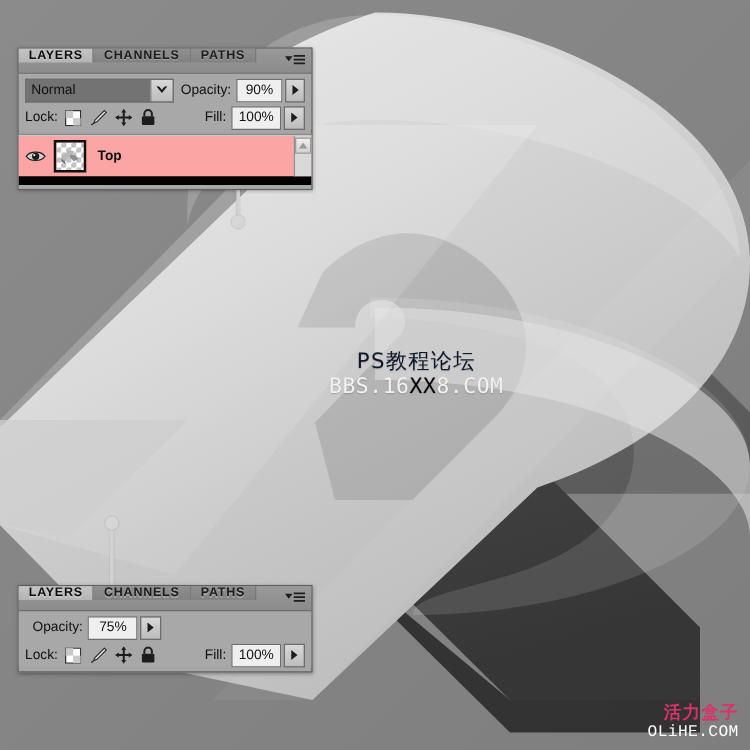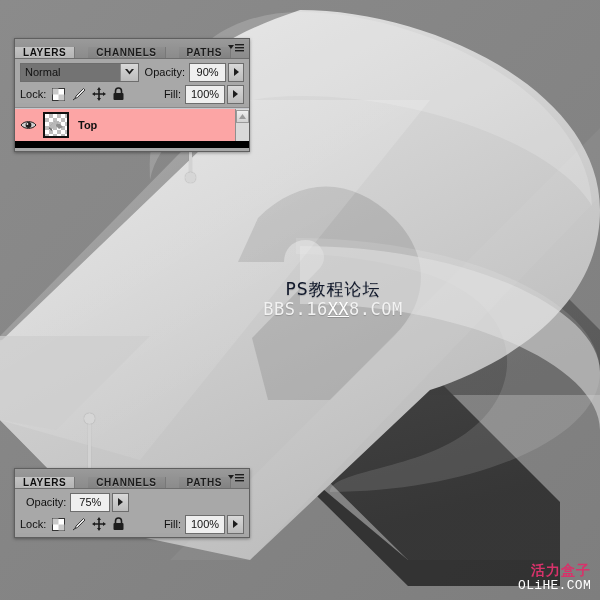--- a/index.html
+++ b/index.html
@@ -15,21 +15,21 @@
 
   
   .watermark{position:absolute;left:243px;top:279px;width:180px;
              text-align:center;pointer-events:none;}
   .wm-cn{font-size:17px;color:#0f172a;letter-spacing:1px;
          line-height:20px;font-family:"DejaVu Sans",sans-serif;
          text-shadow:0 1px 1px rgba(0,0,0,.18);}
   .wm-en{font-size:17px;color:#f2f2f2;line-height:20px;letter-spacing:.5px;
          font-family:"DejaVu Sans Mono","Liberation Mono",monospace;
          text-shadow:0 1px 1px rgba(0,0,0,.18);}
-  .wm-en .hl{color:#ffffff;text-decoration:underline;}
+  .wm-en .hl{color:#000000;}
 
   
   .logo{position:absolute;right:9px;bottom:7px;text-align:right;}
   .logo-cn{font-size:14px;color:#d8326a;letter-spacing:1px;line-height:16px;
            font-family:"DejaVu Sans",sans-serif;font-weight:bold;}
   .logo-en{font-size:13px;color:#ffffff;line-height:15px;letter-spacing:.3px;
            font-family:Liberation Mono, monospace;}
 
   
   .leader{position:absolute;width:3px;background:#d2d2d2;border-radius:2px;
@@ -37,23 +37,23 @@
   .leader-dot{position:absolute;width:11px;height:11px;border-radius:50%;
               background:#d6d6d6;box-shadow:0 0 1px rgba(0,0,0,.3);}
 
   
   .ps-panel{position:absolute;width:234px;
             background:#a6a6a6;
             border:1px solid #5f5f5f;
             box-shadow:0 1px 3px rgba(0,0,0,.35);
             font-size:11px;color:#111;}
 
-  .ps-tabs{display:flex;align-items:flex-end;height:19px;
+  .ps-tabs{display:flex;align-items:flex-start;height:19px;
            background:linear-gradient(#9a9a9a,#8b8b8b);
-           border-bottom:1px solid #6e6e6e;position:relative;gap:13px;}
+           border-bottom:1px solid #6e6e6e;position:relative;}
   .ps-tab{display:flex;align-items:center;padding:0 8px;
           font-size:10px;font-weight:bold;letter-spacing:.6px;
           color:#1c1c1c;border-right:1px solid #787878;
           background:linear-gradient(#8f8f8f,#828282);
           text-shadow:0 1px 0 rgba(255,255,255,.25);}
   .ps-tab.active{background:linear-gradient(#c4c4c4,#b4b4b4);
                  color:#0d0d0d;}
   .ps-tab-filler{flex:1;border-right:none;
                  background:linear-gradient(#8f8f8f,#828282);}
   .ps-menu-ico{position:absolute;right:5px;top:4px;width:16px;height:11px;}

